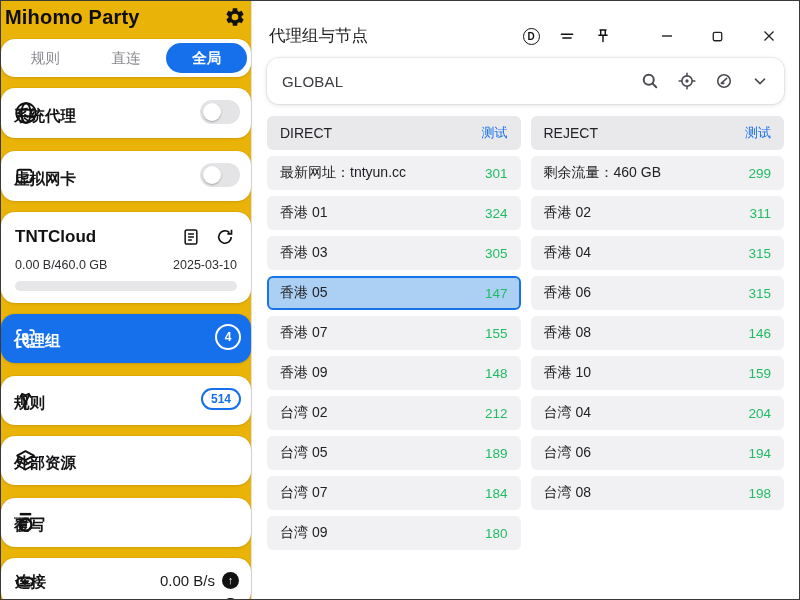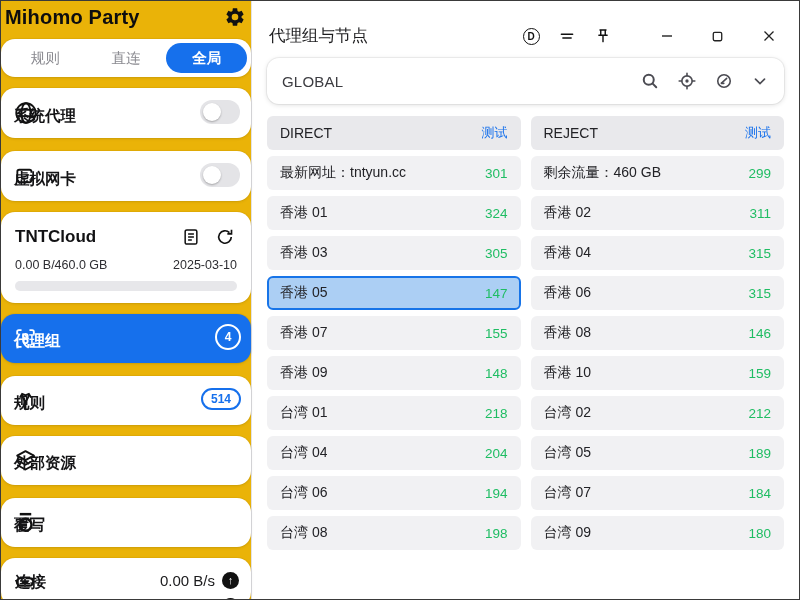--- a/index.html
+++ b/index.html
@@ -354,24 +354,20 @@
         </div>
         <div class="node-card">
           <span class="node-name">香港 09</span>
           <span class="node-latency">148</span>
         </div>
         <div class="node-card">
           <span class="node-name">香港 10</span>
           <span class="node-latency">159</span>
         </div>
         <div class="node-card">
-          <span class="node-name">台湾 01</span>
-          <span class="node-latency">218</span>
-        </div>
-        <div class="node-card">
           <span class="node-name">台湾 02</span>
           <span class="node-latency">212</span>
         </div>
         <div class="node-card">
           <span class="node-name">台湾 04</span>
           <span class="node-latency">204</span>
         </div>
         <div class="node-card">
           <span class="node-name">台湾 05</span>
           <span class="node-latency">189</span>

